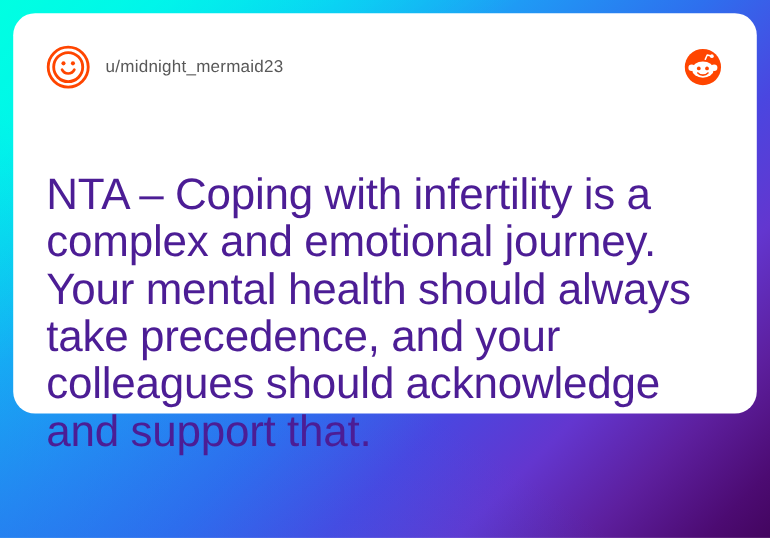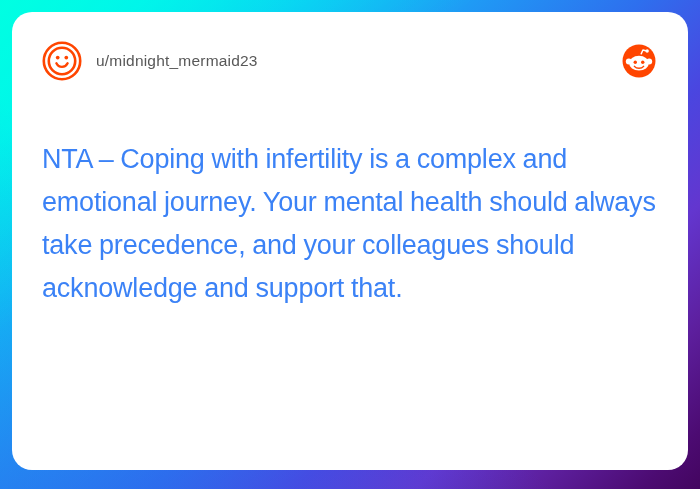--- a/index.html
+++ b/index.html
@@ -50,21 +50,21 @@
     mix-blend-mode: normal;
     pointer-events: none;
   }
 
   
   .card {
     position: absolute;
     left: 12px;
     top: 12px;
     width: 676px;
-    height: 458px;
+    height: 364px;
     box-sizing: border-box;
     background: #ffffff;
     border-radius: 20px;
     padding: 26px 30px 30px 30px;
   }
 
   
   .card-header {
     position: relative;
     display: flex;
@@ -89,24 +89,24 @@
     right: 2px;
     top: 50%;
     transform: translateY(-50%);
     width: 34px;
     height: 34px;
     display: block;
   }
 
   
   .post-body {
-    margin-top: 54px;
-    font-size: 27px;
+    margin-top: 72px;
+    font-size: 40px;
     line-height: 43px;
-    color: #3b82f6;
+    color: #4c1d95;
     letter-spacing: -0.2px;
     font-weight: 400;
     word-spacing: -0.5px;
     max-width: 625px;
   }
 </style>
 </head>
 <body>
 
 <div id="stage">

